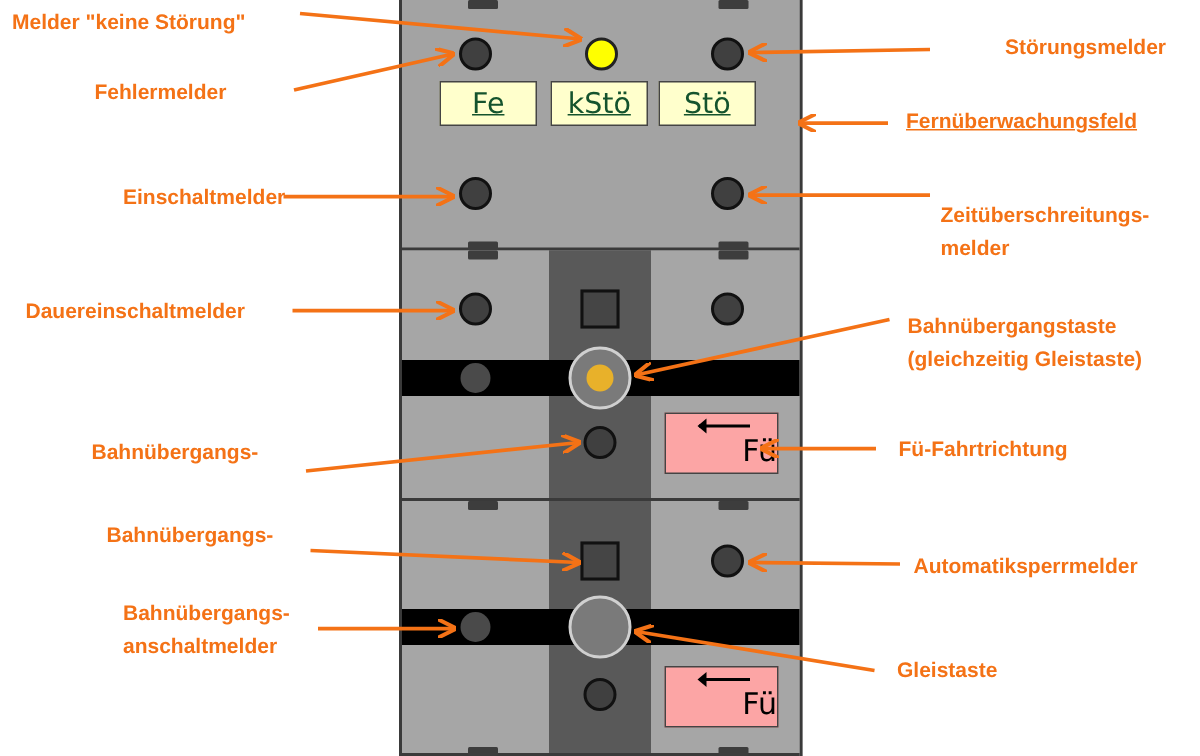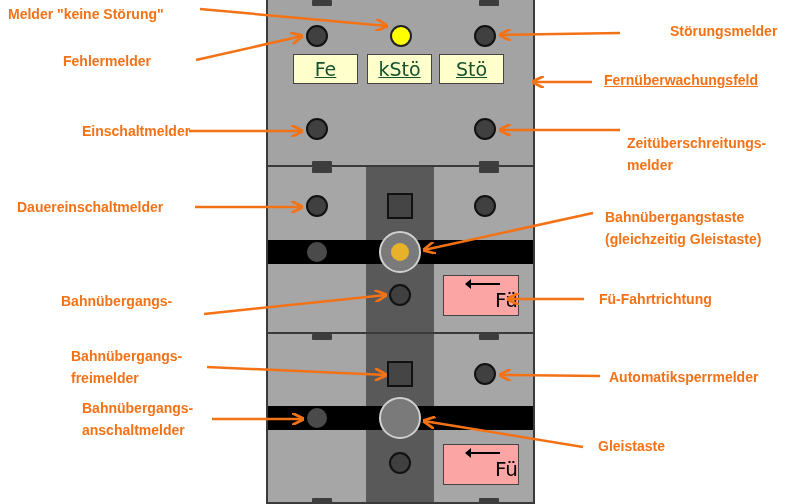--- a/index.html
+++ b/index.html
@@ -116,21 +116,20 @@
 
 <div class="ann" style="left:8px;top:3px;">Melder "keine Störung"</div>
 <div class="ann" style="left:63px;top:50px;">Fehlermelder</div>
 <div class="ann" style="left:50px;top:120px;margin-left:32px;">Einschaltmelder</div>
 <div class="ann" style="left:17px;top:196px;">Dauereinschaltmelder</div>
 <div class="ann" style="left:61px;top:290px;">
   <div>Bahnübergangs-</div>
 </div>
 <div class="ann" style="left:71px;top:345px;">
   <div>Bahnübergangs-</div>
-  <div>freimelder</div>
 </div>
 <div class="ann" style="left:82px;top:397px;">
   <div>Bahnübergangs-</div>
   <div>anschaltmelder</div>
 </div>
 
 <div class="ann" style="left:670px;top:20px;">Störungsmelder</div>
 <div class="ann" style="left:604px;top:69px;text-decoration:underline;">Fernüberwachungsfeld</div>
 <div class="ann" style="left:627px;top:132px;">
   <div>Zeitüberschreitungs-</div>

